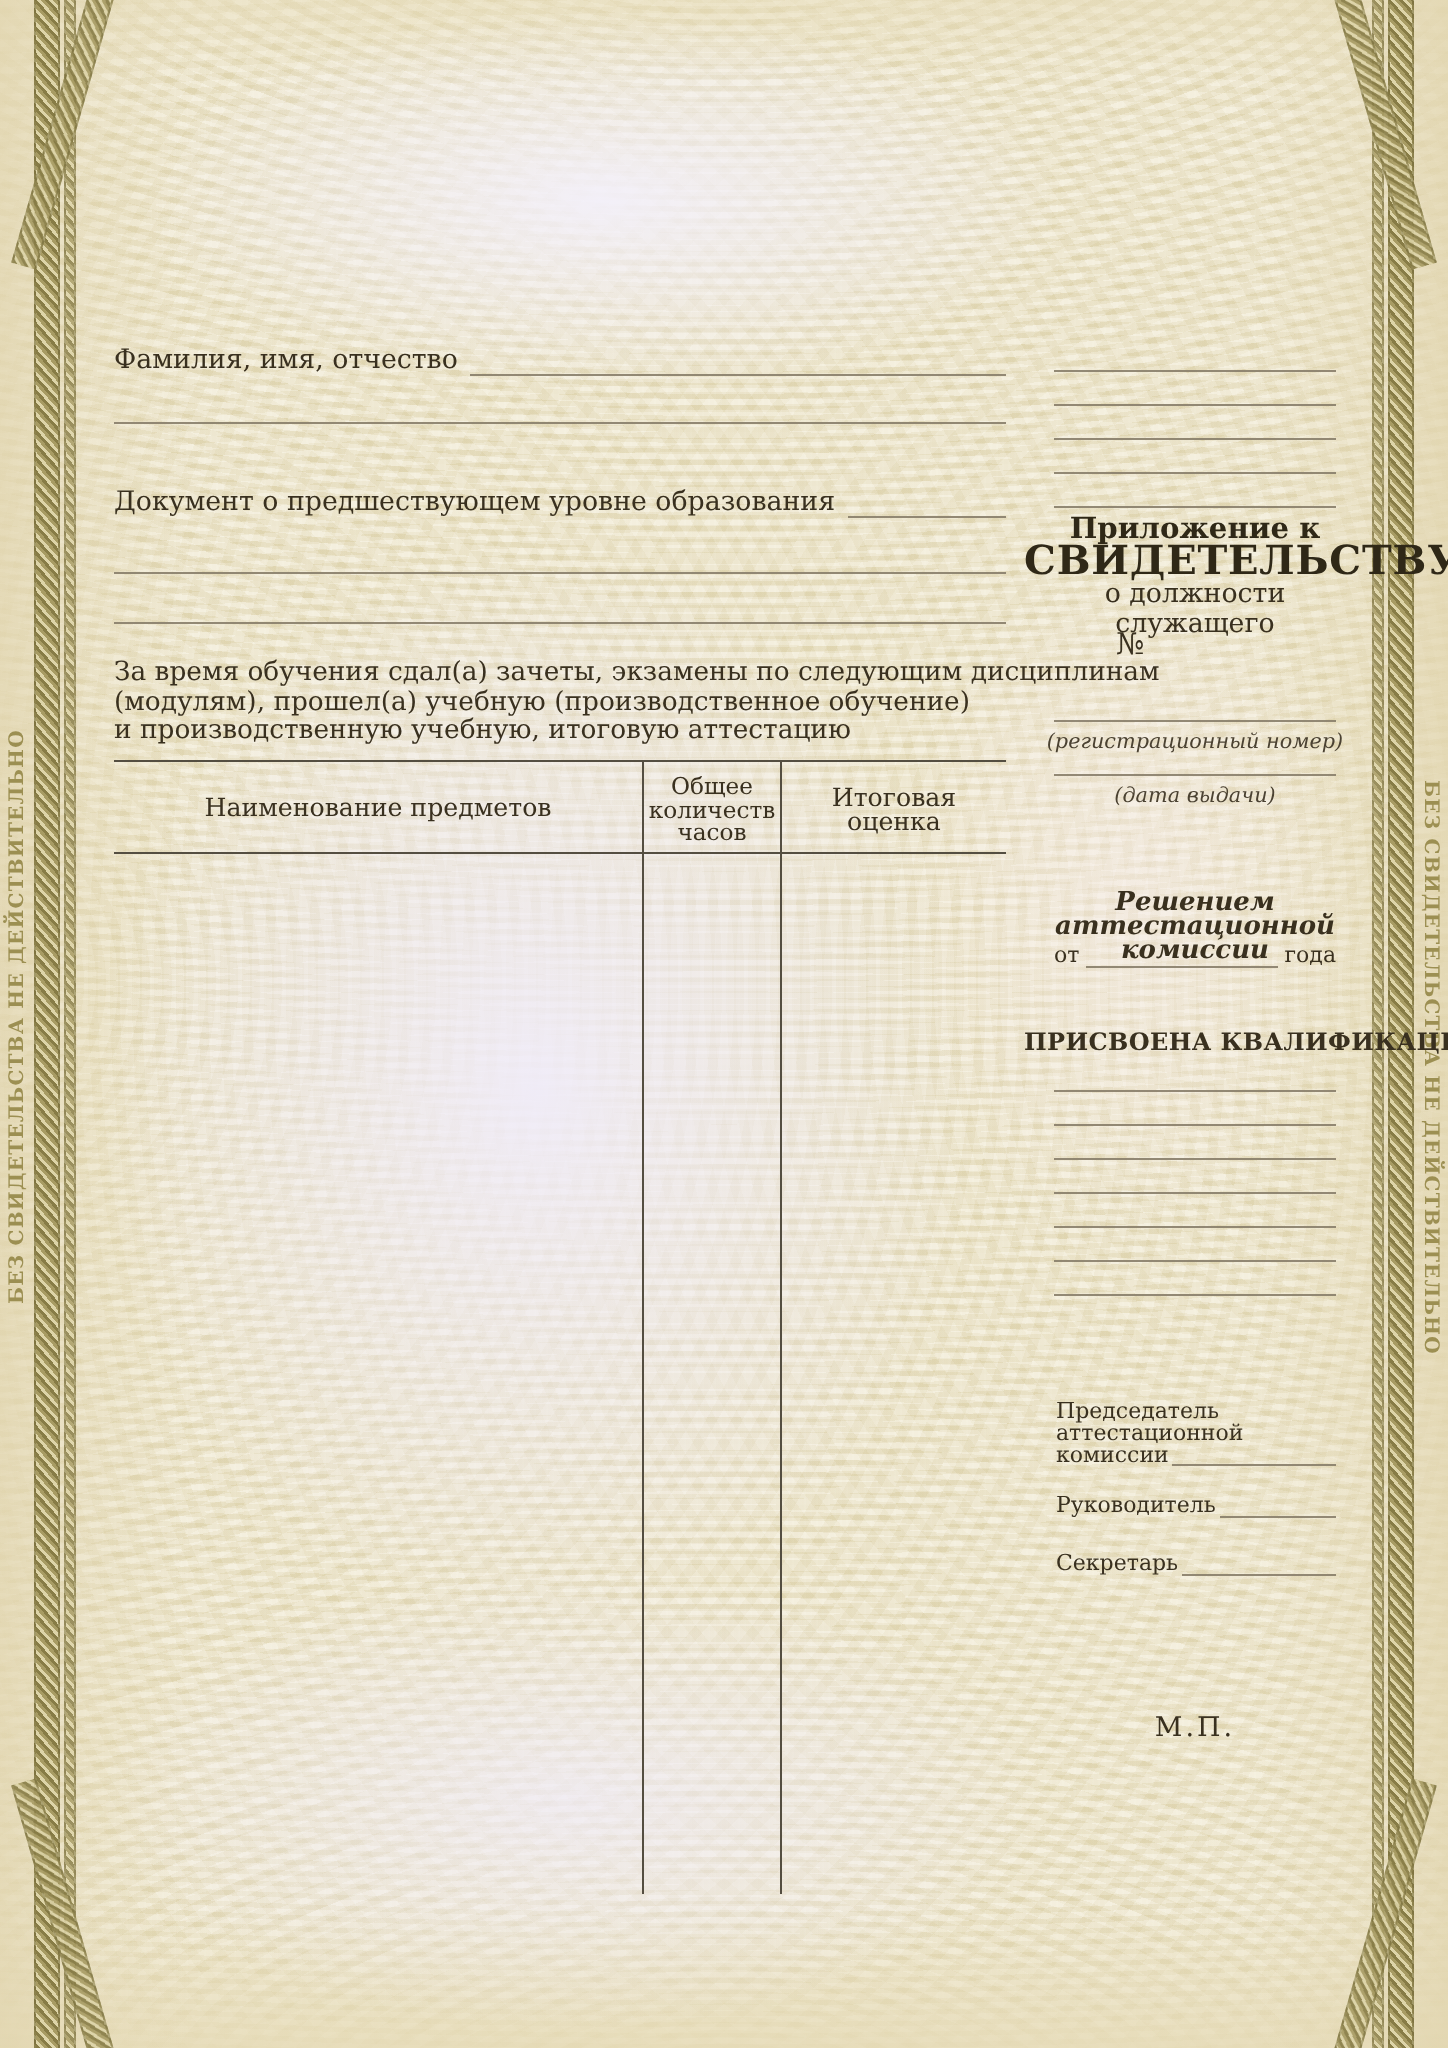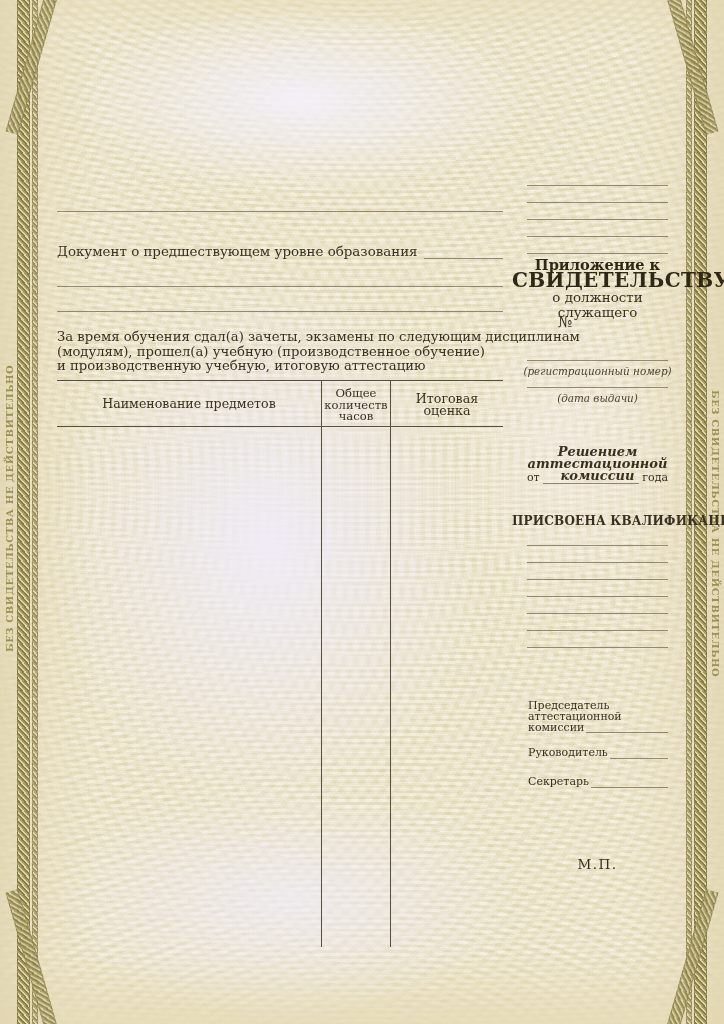--- a/index.html
+++ b/index.html
@@ -81,20 +81,24 @@
     <div class="rope rope-b"></div>
   </div>
   <div class="corner c-tl"></div>
   <div class="corner c-bl"></div>
   <div class="corner c-tr"></div>
   <div class="corner c-br"></div>
 
   <div class="vtext vtext-left">БЕЗ СВИДЕТЕЛЬСТВА НЕ ДЕЙСТВИТЕЛЬНО</div>
   <div class="vtext vtext-right">БЕЗ СВИДЕТЕЛЬСТВА НЕ ДЕЙСТВИТЕЛЬНО</div>
 
+  <div class="frow f13" style="left:57px;top:170px;width:446px;height:18px;">
+    <span class="lbl">Фамилия, имя, отчество</span>
+    <span class="fill"></span>
+  </div>
   <div class="rule" style="left:57px;top:211px;width:446px;"></div>
 
 
   <div class="frow f13" style="left:57px;top:242px;width:446px;height:17px;">
     <span class="lbl">Документ о предшествующем уровне образования</span>
     <span class="fill"></span>
   </div>
   <div class="rule" style="left:57px;top:286px;width:446px;"></div>
   <div class="rule" style="left:57px;top:311px;width:446px;"></div>
 

